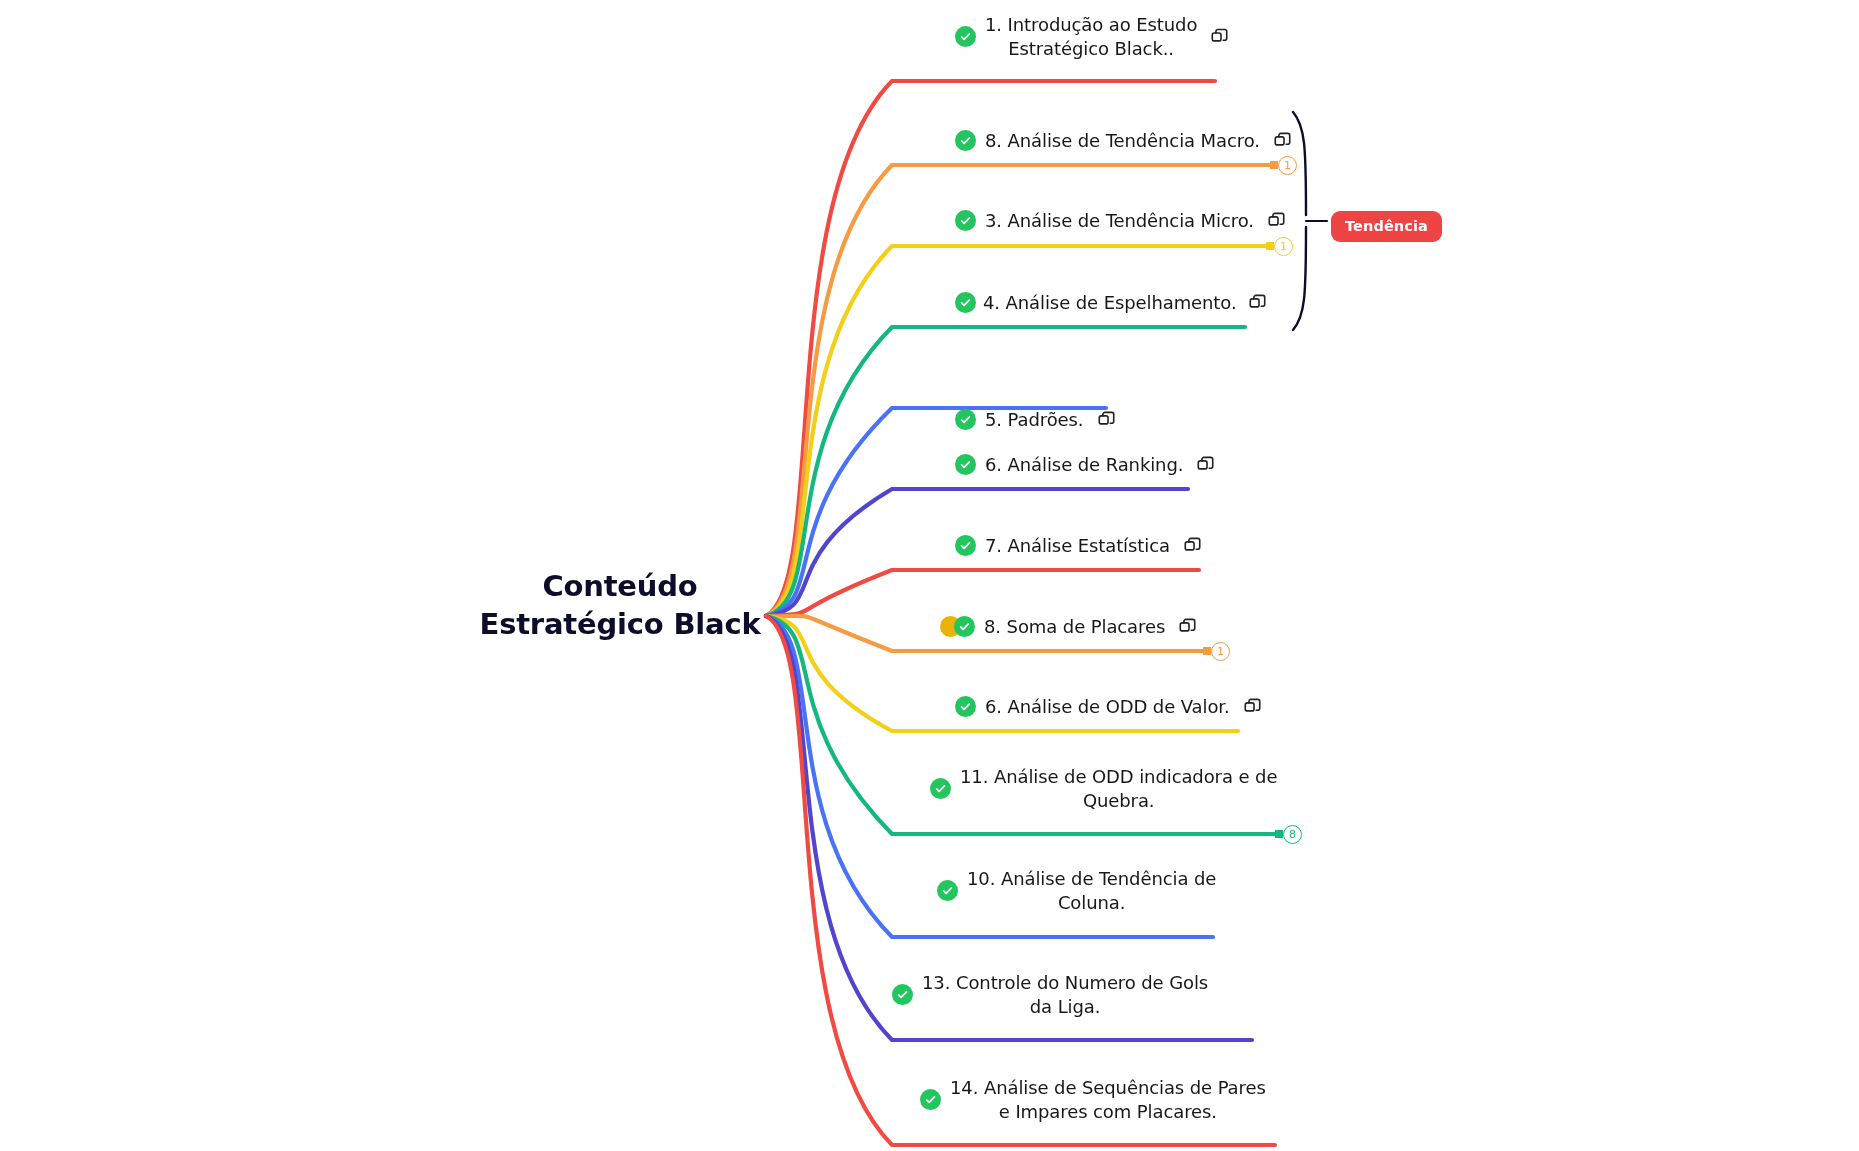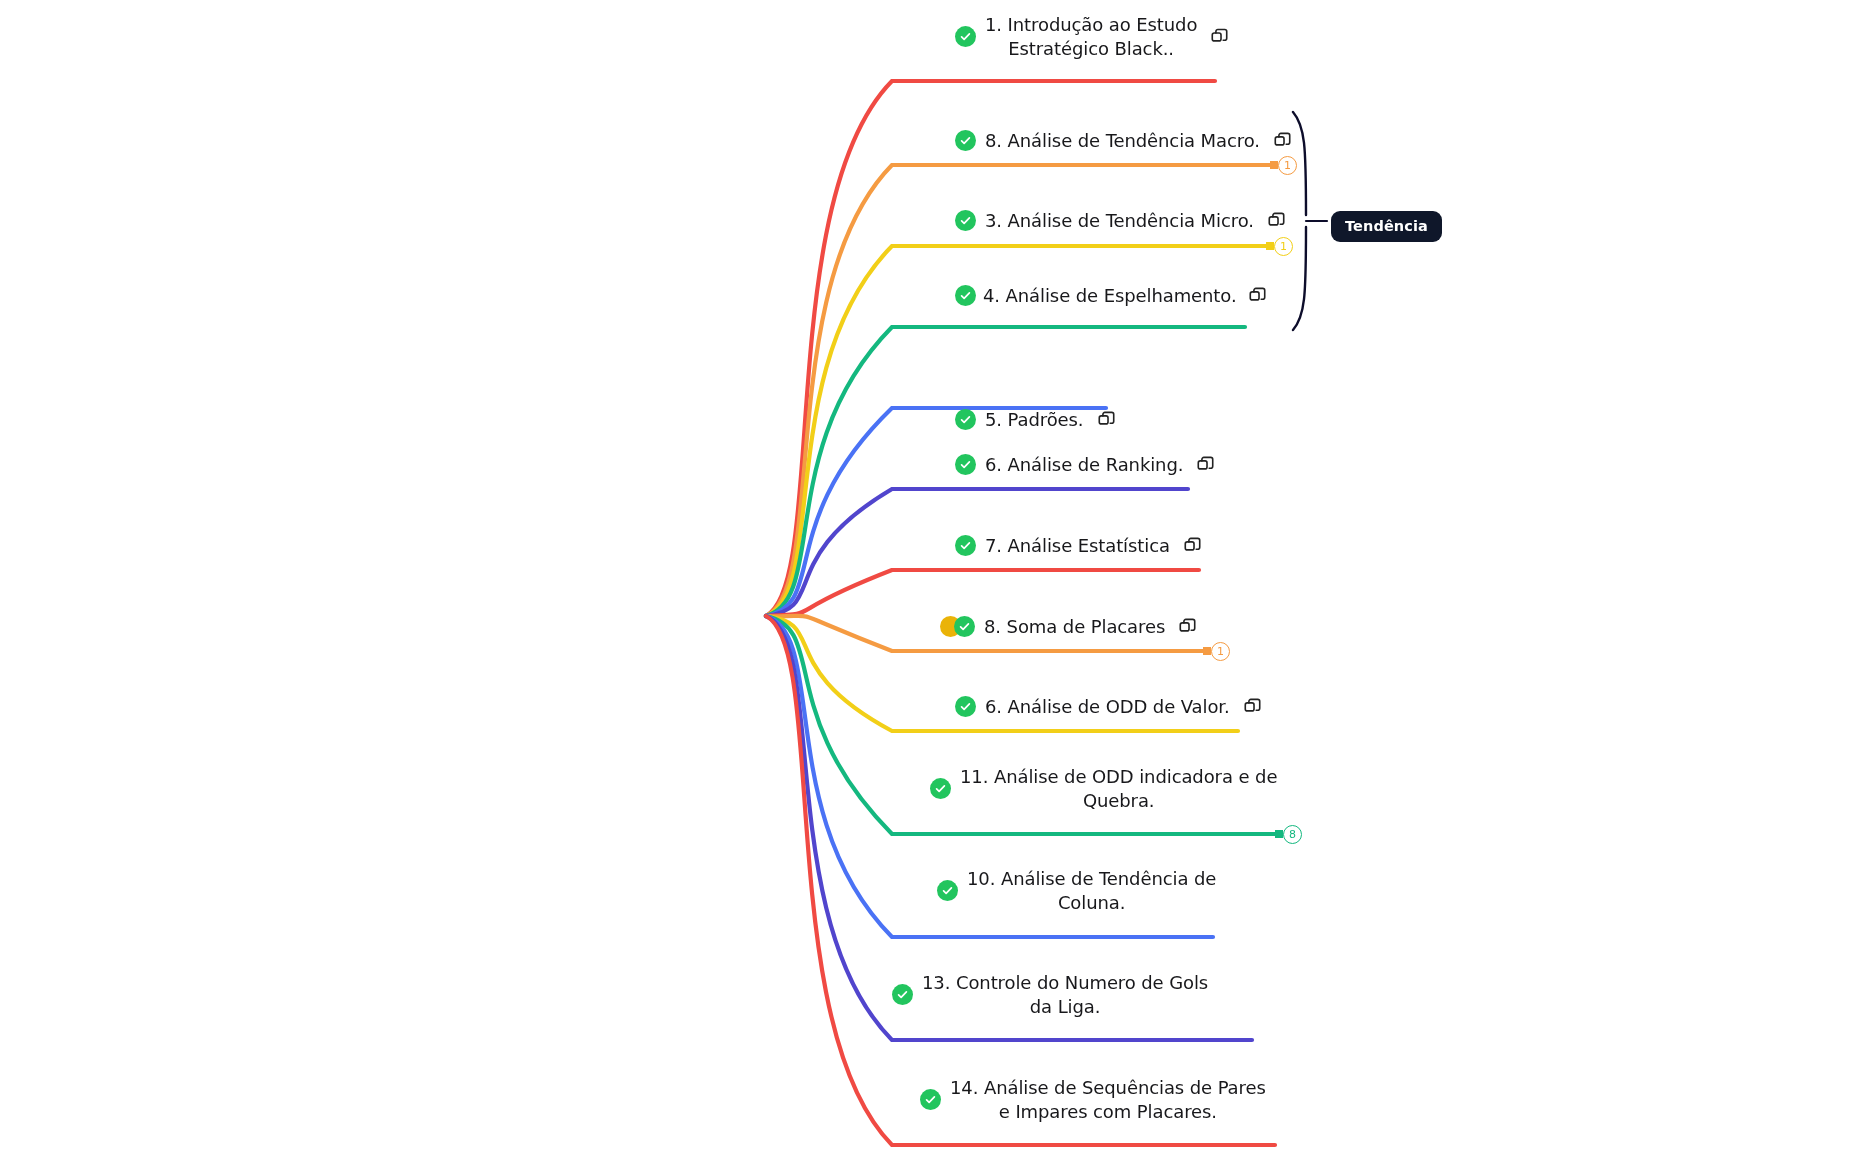--- a/index.html
+++ b/index.html
@@ -97,21 +97,21 @@
     font-weight: 400;
   }
   .badge-stub {
     position: absolute;
     width: 8px; height: 8px;
   }
 
   
   .group-pill {
     position: absolute;
-    background: #0f172a;
+    background: #ef4444;
     color: #ffffff;
     font-size: 14.5px;
     font-weight: 600;
     letter-spacing: 0.1px;
     padding: 7px 14px 8px;
     border-radius: 9px;
     white-space: nowrap;
   }
 </style>
 </head>
@@ -128,20 +128,22 @@
       <path d="M 766 616 C 828 608.38, 774 558.85, 892 489 L 1188 489" fill="none" stroke="#5145cd" stroke-width="4.2" stroke-linecap="round"></path>
       <path d="M 766 616 C 828 613.24, 774 616, 892 570 L 1199 570" fill="none" stroke="#f04a43" stroke-width="4.2" stroke-linecap="round"></path>
       <path d="M 766 616 C 828 618.1, 774 605, 892 651 L 1205 651" fill="none" stroke="#f59b42" stroke-width="4.2" stroke-linecap="round"></path>
       <path d="M 766 616 C 828 622.9, 774 667.75, 892 731 L 1238 731" fill="none" stroke="#f2cf18" stroke-width="4.2" stroke-linecap="round"></path>
       <path d="M 766 616 C 828 629.08, 774 714.1, 892 834 L 1277 834" fill="none" stroke="#14b87f" stroke-width="4.2" stroke-linecap="round"></path>
       <path d="M 766 616 C 828 635.26, 774 817, 892 937 L 1213 937" fill="none" stroke="#4a72f5" stroke-width="4.2" stroke-linecap="round"></path>
       <path d="M 766 616 C 828 641.44, 774 920, 892 1040 L 1252 1040" fill="none" stroke="#5145cd" stroke-width="4.2" stroke-linecap="round"></path>
       <path d="M 766 616 C 828 647.74, 774 1025, 892 1145 L 1275 1145" fill="none" stroke="#f04a43" stroke-width="4.2" stroke-linecap="round"></path>
     </svg>
 
+  <div class="root-node">Conteúdo
+Estratégico Black</div>
 
   <div id="topic-layer">
       <div class="topic two-line" style="left: 955px; top: 37px; transform: translateY(-50%);">
         <div class="dots">
           <span class="dot-check">
             <svg viewBox="0 0 16 16" aria-hidden="true">
     <path d="M3.2 8.4 L6.3 11.4 L12.8 4.8" fill="none" stroke="#ffffff" stroke-width="2.1" stroke-linecap="round" stroke-linejoin="round"></path>
             </svg>
           </span>
         </div>
@@ -186,21 +188,21 @@
         <span class="copy-icon">
           <svg viewBox="0 0 20 20" aria-hidden="true">
     <rect x="2.4" y="6.2" width="9.2" height="8.4" rx="2.1" fill="none" stroke="#111111" stroke-width="1.7"></rect>
     <path d="M6.2 6.2 V4.6 a2.1 2.1 0 0 1 2.1-2.1 h7.2 a2.1 2.1 0 0 1 2.1 2.1 v7.2
              a2.1 2.1 0 0 1-2.1 2.1 h-1.6" fill="none" stroke="#111111" stroke-width="1.7" stroke-linecap="round"></path>
           </svg>
         </span>
       </div>
       <span class="badge-stub" style="left: 1266px; top: 242px; background: rgb(242, 207, 24);"></span>
       <span class="badge" style="left: 1274px; top: 236.5px; border: 1.6px solid rgb(242, 207, 24); color: rgb(242, 207, 24);">1</span>
-      <div class="topic" style="left: 955px; top: 296px; transform: translateY(-50%); gap: 7px;">
+      <div class="topic" style="left: 955px; top: 303px; transform: translateY(-50%); gap: 7px;">
         <div class="dots">
           <span class="dot-check">
             <svg viewBox="0 0 16 16" aria-hidden="true">
     <path d="M3.2 8.4 L6.3 11.4 L12.8 4.8" fill="none" stroke="#ffffff" stroke-width="2.1" stroke-linecap="round" stroke-linejoin="round"></path>
             </svg>
           </span>
         </div>
         <span class="topic-label">4. Análise de Espelhamento.</span>
         <span class="copy-icon">
           <svg viewBox="0 0 20 20" aria-hidden="true">

